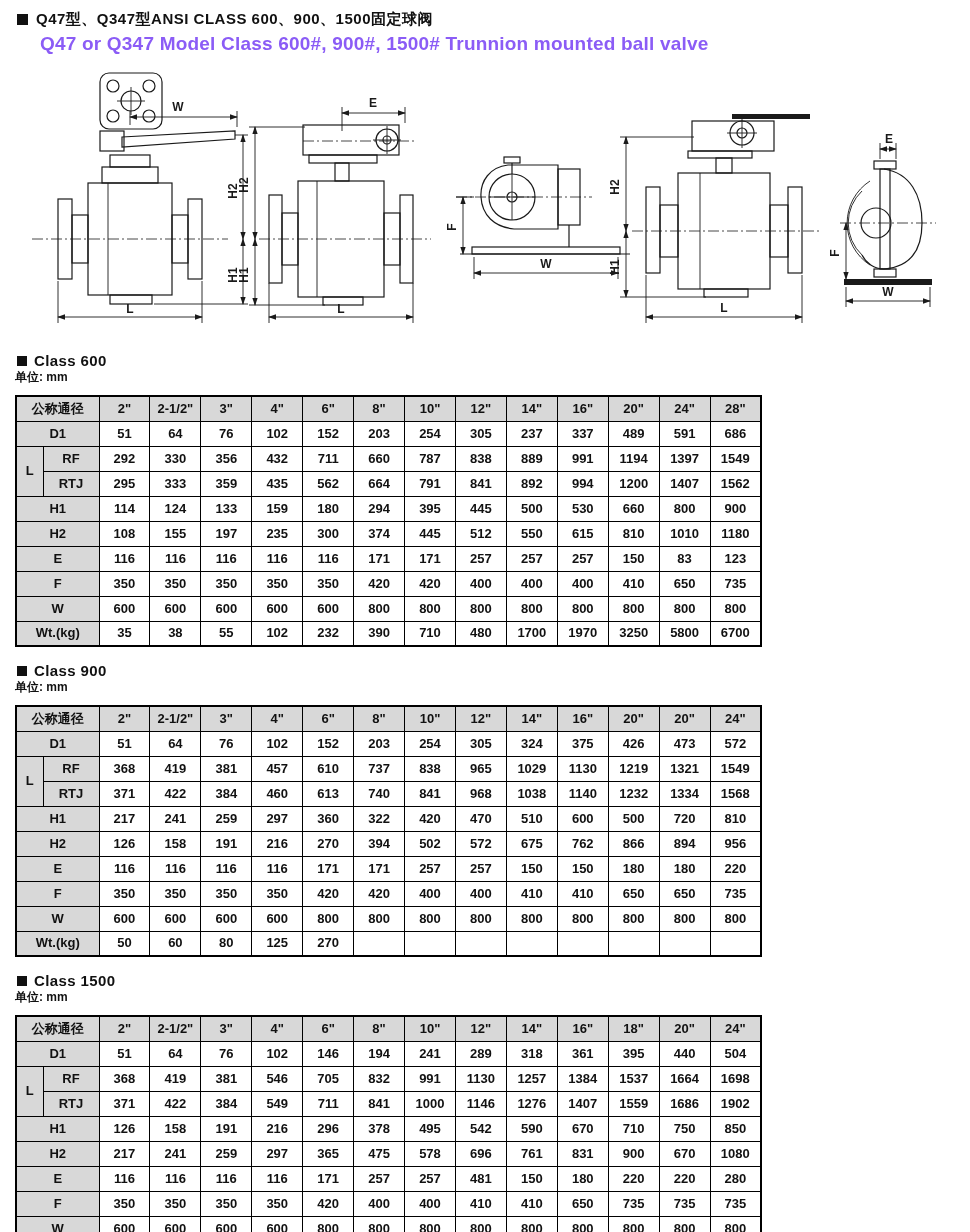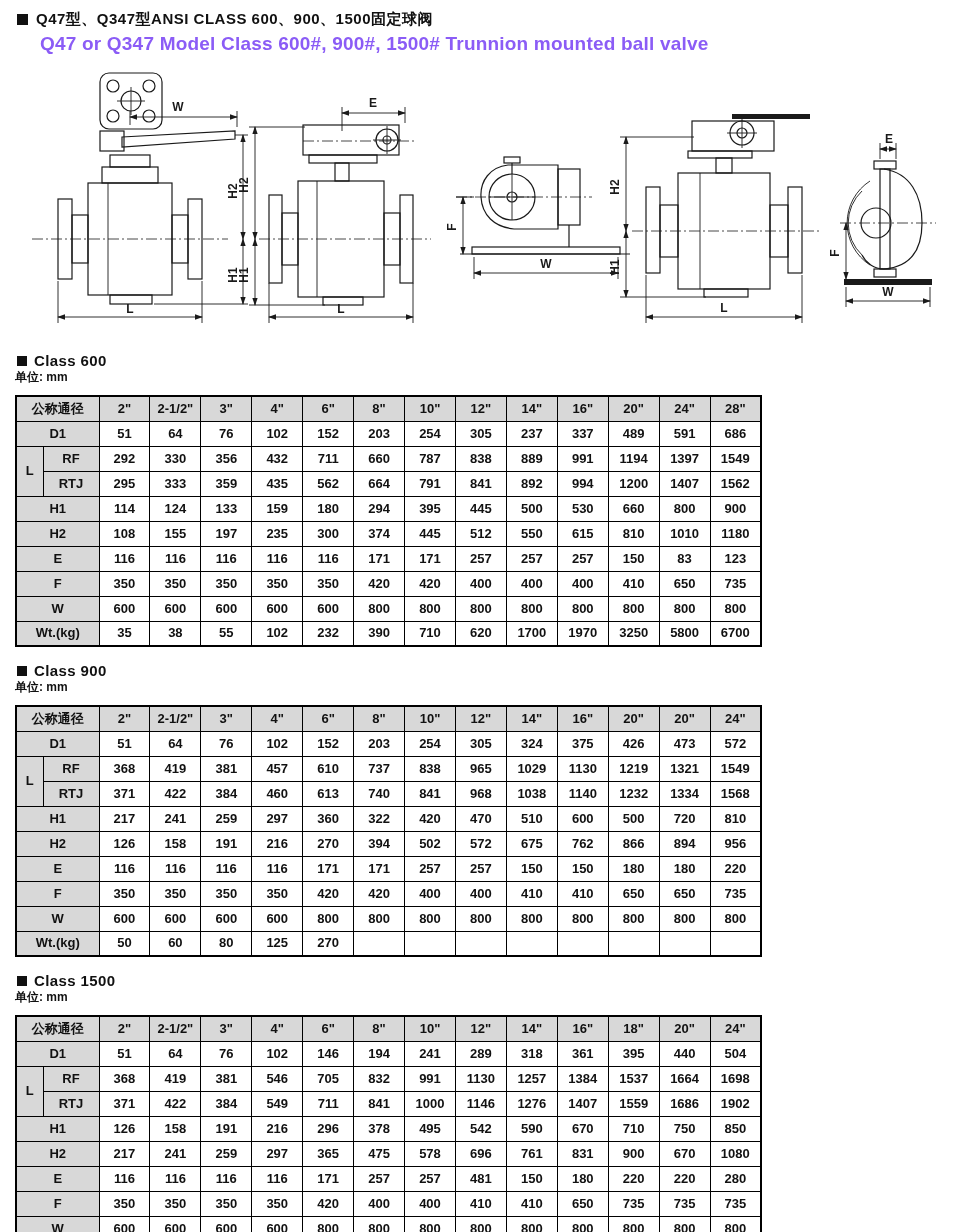--- a/index.html
+++ b/index.html
@@ -416,21 +416,21 @@
         </tr>
         <tr>
           <td class="lab" colspan="2">Wt.(kg)</td>
           <td>35</td>
           <td>38</td>
           <td>55</td>
           <td>102</td>
           <td>232</td>
           <td>390</td>
           <td>710</td>
-          <td>620</td>
+          <td>480</td>
           <td>1700</td>
           <td>1970</td>
           <td>3250</td>
           <td>5800</td>
           <td>6700</td>
         </tr>
       </tbody>
     </table>
 
   <div class="section-head">

